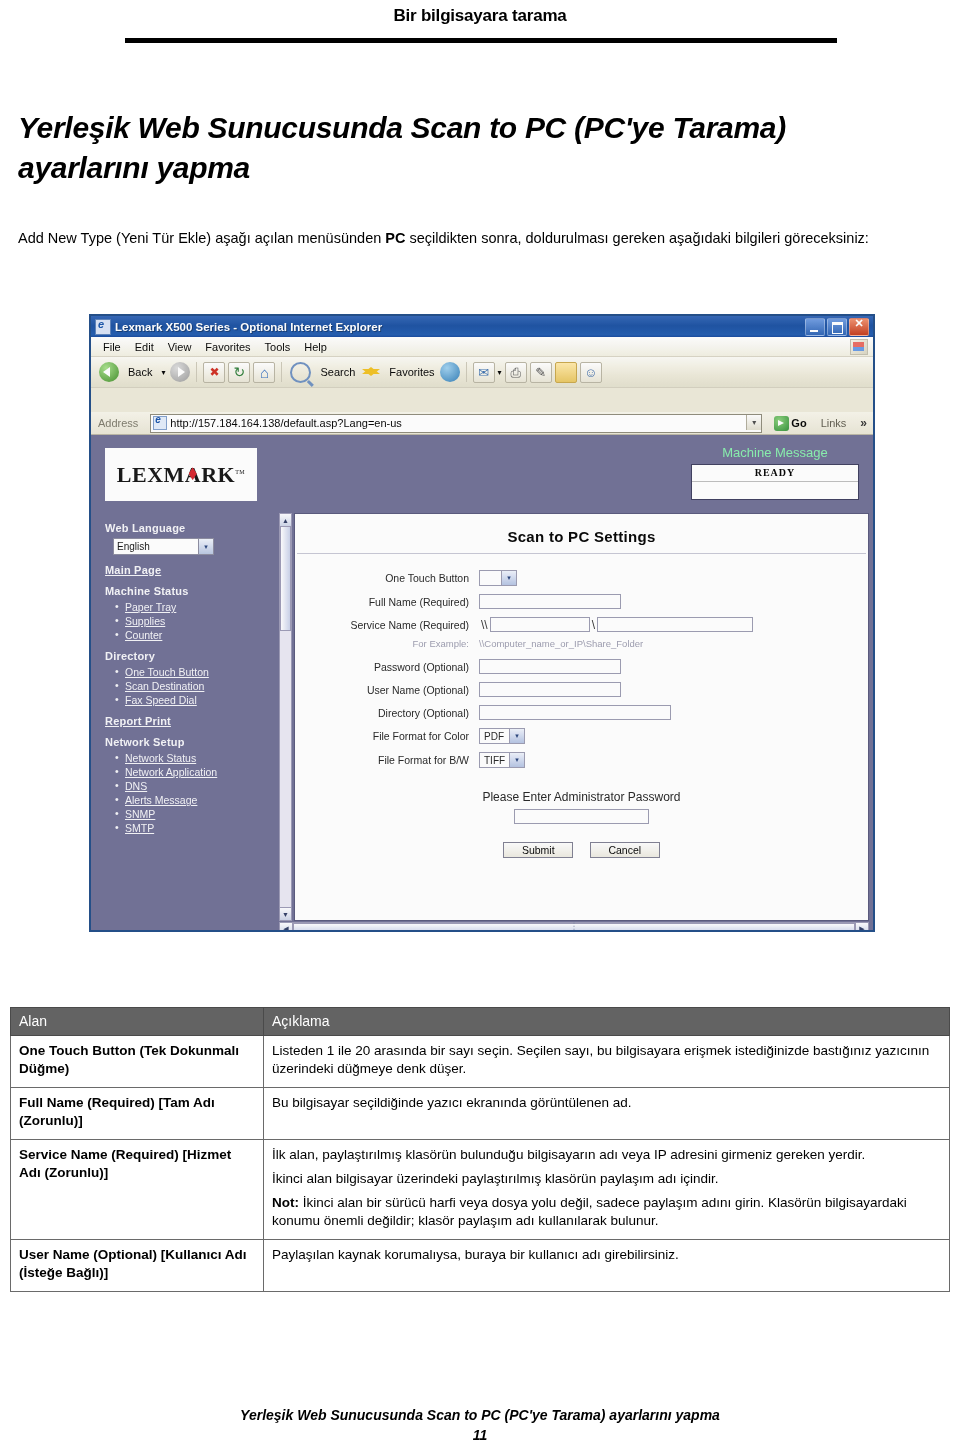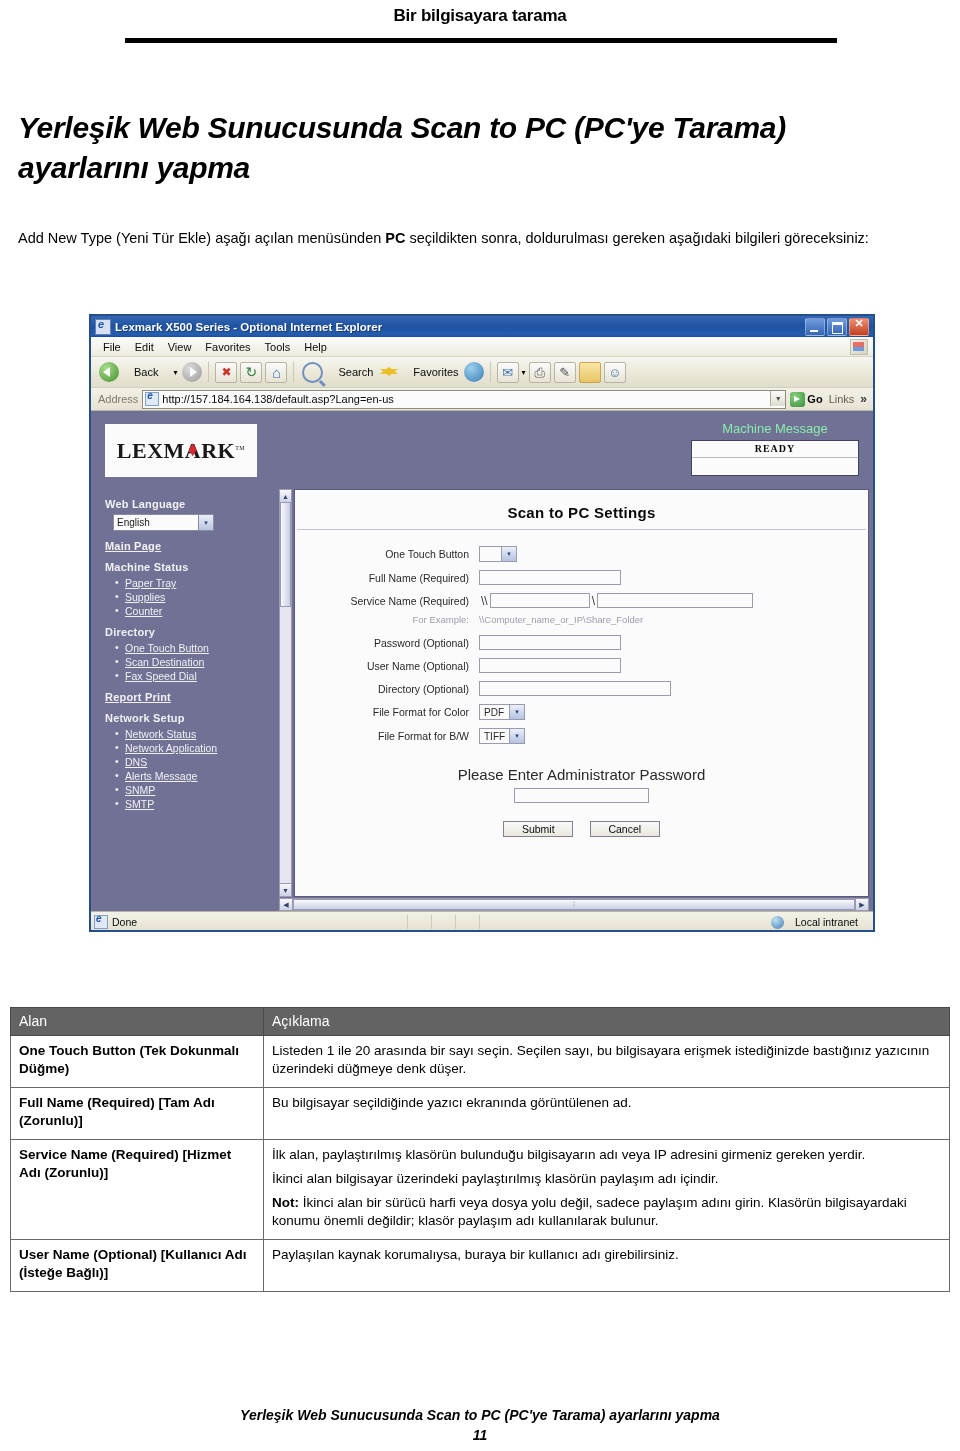--- a/index.html
+++ b/index.html
@@ -138,21 +138,21 @@
   }
 
   .ie-toolbar {
     height: 30px;
     background: linear-gradient(#fbfaf4, #ecE9d8 60%, #e3e0cd);
     border-bottom: 1px solid #d4d0bf;
     display: flex; align-items: center;
     padding-left: 6px; gap: 3px;
     font-size: 11px;
   }
-  .tb-btn { display: flex; align-items: center; gap: 15px; padding: 0 2px; text-align: right; }
+  .tb-btn { display: flex; align-items: center; gap: 9px; padding: 0 2px; text-align: right; }
   .circ { width: 20px; height: 20px; border-radius: 50%; flex: none; position: relative; }
   .circ.green { background: radial-gradient(circle at 35% 30%, #a7e08a, #3f8c27); }
   .circ.grey  { background: radial-gradient(circle at 35% 30%, #dcdcdc, #9a9a9a); }
   .circ.blue  { background: radial-gradient(circle at 35% 30%, #9ed0ef, #2f7cb5); }
   .arrowL::after, .arrowR::after {
     content: ""; position: absolute; top: 5px;
     border-top: 5px solid transparent; border-bottom: 5px solid transparent;
   }
   .arrowL::after { left: 4px; border-right: 7px solid #fff; }
   .arrowR::after { left: 8px; border-left: 7px solid #fff; }
@@ -181,22 +181,23 @@
   .star::before {
     content:""; position:absolute; left:-9px; top:2.2px; width:0; height:0;
     border-left:9px solid transparent; border-right:9px solid transparent; border-top:7px solid #f0c020;
   }
 
   .ie-addressbar {
     height: 22px;
     background: linear-gradient(#f6f4ea,#e9e6d5);
     border-bottom: 1px solid #b9b5a3;
     display: flex; align-items: center;
-    padding: 0 3px; gap: 4px;
+    padding: 0 3px; gap: 12px;
     font-size: 11px;
+    margin-top: 24px;
   }
   .addr-label { color: #7b7869; padding-left: 4px; }
   .addr-field {
     flex: 1; height: 17px;
     background: #fff;
     border: 1px solid #8d8a79;
     display: flex; align-items: center;
     padding: 0 2px; gap: 3px;
     position: relative;
   }
@@ -377,21 +378,21 @@
     display:flex; align-items:center; justify-content:center;
     font-size: 7px; color: #25407a;
   }
   .slash { padding: 0 2px; font-size: 12px; color: #333; }
   .example-row {
     display: flex; font-size: 9.5px; color: #9b9bae;
     margin: -2px 12px 10px 0;
   }
   .example-lbl { width: 174px; text-align: right; padding-right: 10px; }
   .admin-block { text-align: center; margin-top: 22px; }
-  .admin-lbl { font-size: 15px; color: #222; }
+  .admin-lbl { font-size: 12px; color: #222; }
   .admin-fi {
     width: 135px; height: 15px; margin: 5px auto 0;
     border: 1px solid #9a9ab0; background: #fff; box-sizing: border-box;
   }
   .btn-row { text-align: center; margin-top: 16px; }
   .ui-btn {
     display: inline-block;
     min-width: 52px; padding: 1px 8px;
     font-size: 10.5px;
     background: linear-gradient(#fdfdfd,#eceae0);

